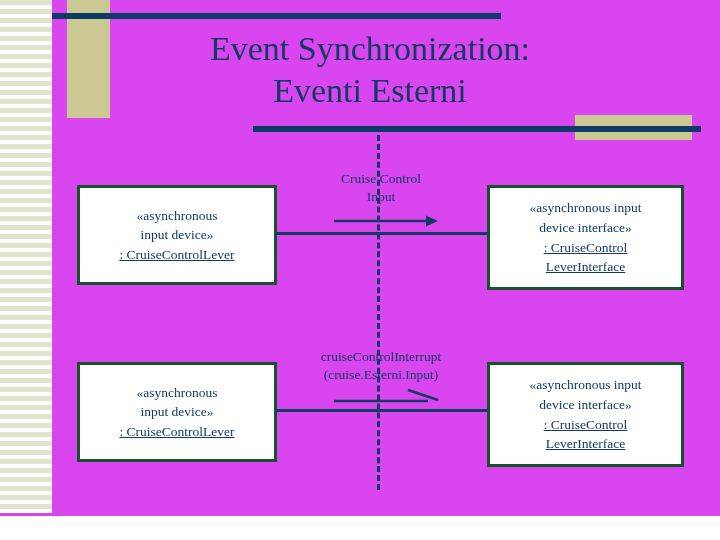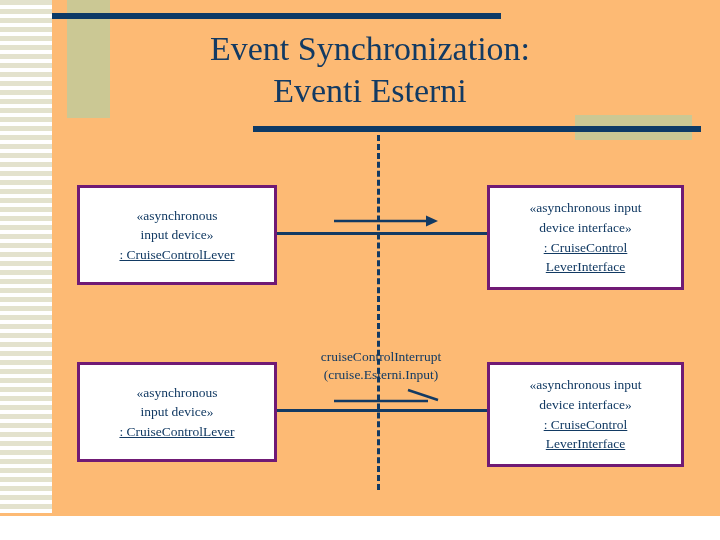--- a/index.html
+++ b/index.html
@@ -12,21 +12,21 @@
     background: #ffffff;
     font-family: "Liberation Serif", "DejaVu Serif", serif;
     overflow: hidden;
     position: relative;
   }
   #slide {
     position: absolute;
     left: 0; top: 0;
     width: 720px;
     height: 516px;
-    background: #fdba74;
+    background: #d946ef;
     overflow: hidden;
   }
 
   
   .stripes {
     position: absolute;
     left: 0;
     top: 0;
     width: 52px;
     height: 513px;
@@ -90,21 +90,21 @@
     position: absolute;
     left: 377px;
     top: 135px;
     width: 0;
     height: 355px;
     border-left: 3px dashed #123a63;
   }
 
   .node-box {
     position: absolute;
-    border: 3px solid #701a75;
+    border: 3px solid #14532d;
     background: #ffffff;
     color: #123a63;
     box-sizing: border-box;
     display: flex;
     flex-direction: column;
     align-items: center;
     justify-content: center;
     text-align: center;
     font-size: 13.5px;
     line-height: 1.45;
@@ -167,20 +167,22 @@
 
   <div class="node-box" id="box-tr">
     <span class="ln">«asynchronous input</span>
     <span class="ln">device interface»</span>
     <span class="ln ul">: CruiseControl</span>
     <span class="ln ul">LeverInterface</span>
   </div>
 
   <div class="link-line" id="link-top"></div>
 
+  <div class="msg-label" id="label-top">Cruise Control
+Input</div>
 
   <svg class="msg-arrow" id="arrow-top" width="110" height="22" viewBox="0 0 110 22">
     <line x1="4" y1="11" x2="96" y2="11" stroke="#123a63" stroke-width="2.5"></line>
     <polygon points="96,5.5 108,11 96,16.5" fill="#123a63"></polygon>
   </svg>
 
   <div class="node-box" id="box-bl">
     <span class="ln">«asynchronous</span>
     <span class="ln">input device»</span>
     <span class="ln ul">: CruiseControlLever</span>

